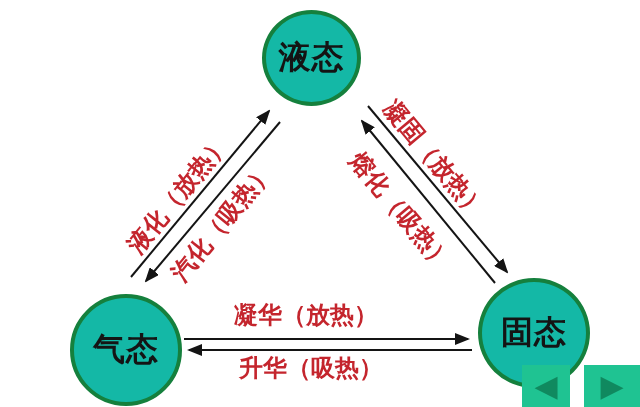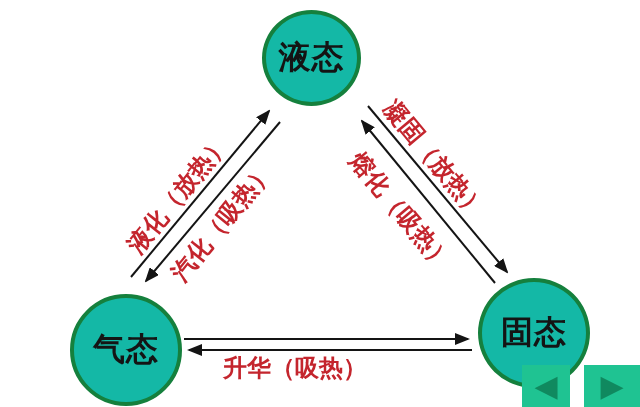--- a/index.html
+++ b/index.html
@@ -23,21 +23,21 @@
   .tlabel {
     position:absolute; z-index:3;
     color:#c4252d; font-weight:bold; font-size:24px; white-space:nowrap;
     font-family:"Liberation Serif", serif;
   }
   .tlabel.liquefaction  { left:178px; top:194px; transform:translate(-50%,-50%) rotate(-51deg); }
   .tlabel.vaporization  { left:222px; top:222px; transform:translate(-50%,-50%) rotate(-51deg); }
   .tlabel.solidification{ left:435px; top:159px; transform:translate(-50%,-50%) rotate(50deg); }
   .tlabel.melting       { left:401px; top:211px; transform:translate(-50%,-50%) rotate(50deg); }
   .tlabel.deposition    { left:306px; top:315px; transform:translate(-50%,-50%); }
-  .tlabel.sublimation   { left:295px; top:368px; transform:translate(-50%,-50%); }
+  .tlabel.sublimation   { left:311px; top:368px; transform:translate(-50%,-50%); }
 
   .nav-button {
     position:absolute; z-index:5; background:#1fc392; border:none; padding:0;
     display:flex; align-items:center; justify-content:center; cursor:pointer;
   }
   .nav-button.back    { left:522px; top:365px; width:48px; height:42px; }
   .nav-button.forward { left:584px; top:365px; width:56px; height:42px; }
   .nav-glyph { color:#10895f; font-size:30px; line-height:1;
                font-family:"DejaVu Sans", sans-serif; }
 </style>
@@ -67,20 +67,21 @@
     <span>气态</span>
   </div>
   <div class="circle solid">
     <span>固态</span>
   </div>
 
   <div class="tlabel liquefaction">液化（放热）</div>
   <div class="tlabel vaporization">汽化（吸热）</div>
   <div class="tlabel solidification">凝固（放热）</div>
   <div class="tlabel melting">熔化（吸热）</div>
+  <div class="tlabel deposition">凝华（放热）</div>
   <div class="tlabel sublimation">升华（吸热）</div>
 
   <button class="nav-button back">
     <span class="nav-glyph">◀</span>
   </button>
   <button class="nav-button forward">
     <span class="nav-glyph">▶</span>
   </button>
 
 </div>

